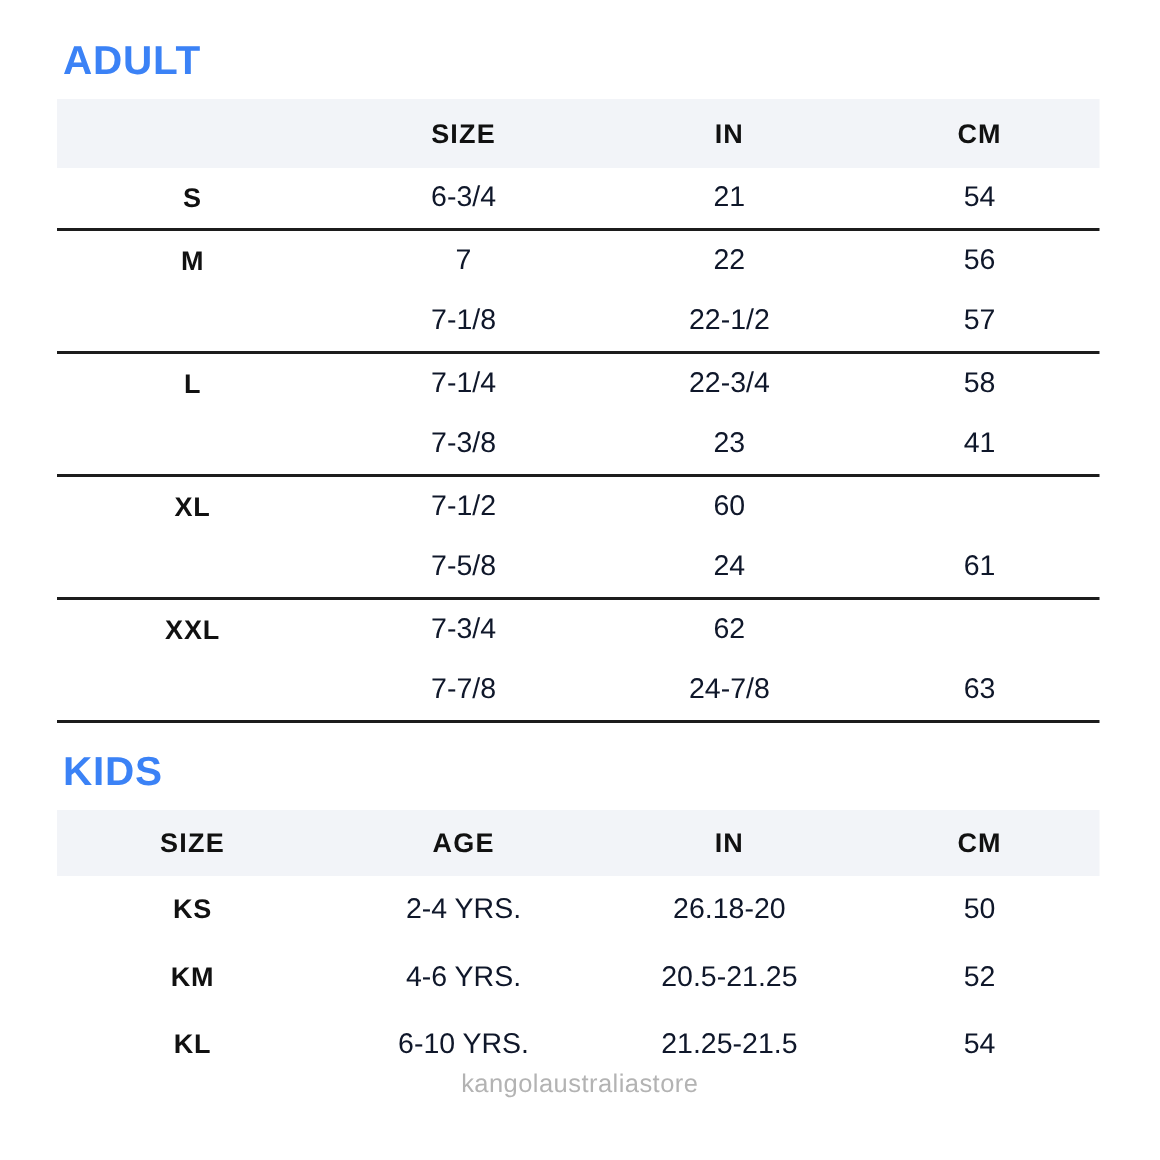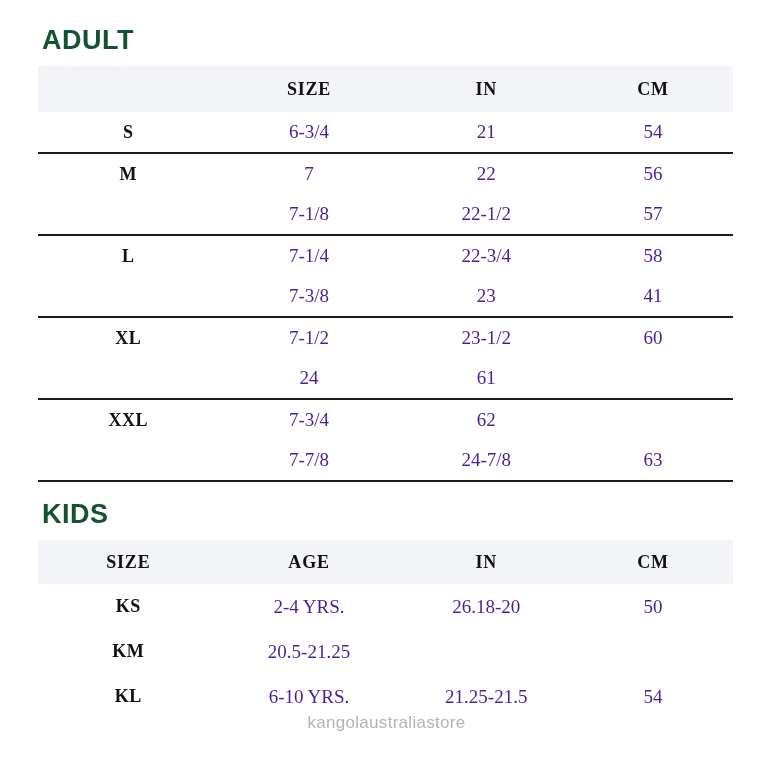--- a/index.html
+++ b/index.html
@@ -9,49 +9,48 @@
     font-family: "Liberation Sans", sans-serif;
     overflow: hidden;
   }
   .page { width: 773px; height: 773px; position: relative; }
 
   .section-title {
     margin: 27px 0 0 42px;
     font-size: 27px;
     font-weight: 800;
     letter-spacing: 0.5px;
-    color: #14532d;
+    color: #3b82f6;
     line-height: 1.0;
   }
   .section-title.kids { margin-top: 19px; }
 
   .size-table {
     width: 695px;
     margin: 12px 0 0 38px;
   }
   .trow {
     display: grid;
     grid-template-columns: 26% 26% 25% 23%;
     align-items: center;
-    font-family: Liberation Serif, serif;
   }
   .thead {
     background: #f2f4f8;
     height: 46px;
   }
   .thead .cell {
     font-weight: 800;
     font-size: 18px;
     letter-spacing: 0.8px;
     color: #111111;
   }
   .cell {
     text-align: center;
     font-size: 19px;
-    color: #4c1d95;
+    color: #0f172a;
   }
   .cell.label {
     font-weight: 800;
     font-size: 18px;
     letter-spacing: 0.5px;
     color: #111111;
   }
   .adult .tgroup {
     border-bottom: 2px solid #1c1c1c;
   }
@@ -119,25 +118,25 @@
         <div class="cell">7-3/8</div>
         <div class="cell">23</div>
         <div class="cell">41</div>
       </div>
     </div>
 
     <div class="tgroup">
       <div class="trow">
         <div class="cell label">XL</div>
         <div class="cell">7-1/2</div>
-        <div class="cell">23-1/2</div>
         <div class="cell">60</div>
       </div>
       <div class="trow">
         <div class="cell label"></div>
+        <div class="cell">7-5/8</div>
         <div class="cell">24</div>
         <div class="cell">61</div>
       </div>
     </div>
 
     <div class="tgroup">
       <div class="trow">
         <div class="cell label">XXL</div>
         <div class="cell">7-3/4</div>
         <div class="cell">62</div>
@@ -162,21 +161,23 @@
     </div>
 
     <div class="trow body-row">
       <div class="cell label">KS</div>
       <div class="cell">2-4 YRS.</div>
       <div class="cell">26.18-20</div>
       <div class="cell">50</div>
     </div>
     <div class="trow body-row">
       <div class="cell label">KM</div>
+      <div class="cell">4-6 YRS.</div>
       <div class="cell">20.5-21.25</div>
+      <div class="cell">52</div>
     </div>
     <div class="trow body-row">
       <div class="cell label">KL</div>
       <div class="cell">6-10 YRS.</div>
       <div class="cell">21.25-21.5</div>
       <div class="cell">54</div>
     </div>
   </div>
 
   <div class="watermark">kangolaustraliastore</div>

